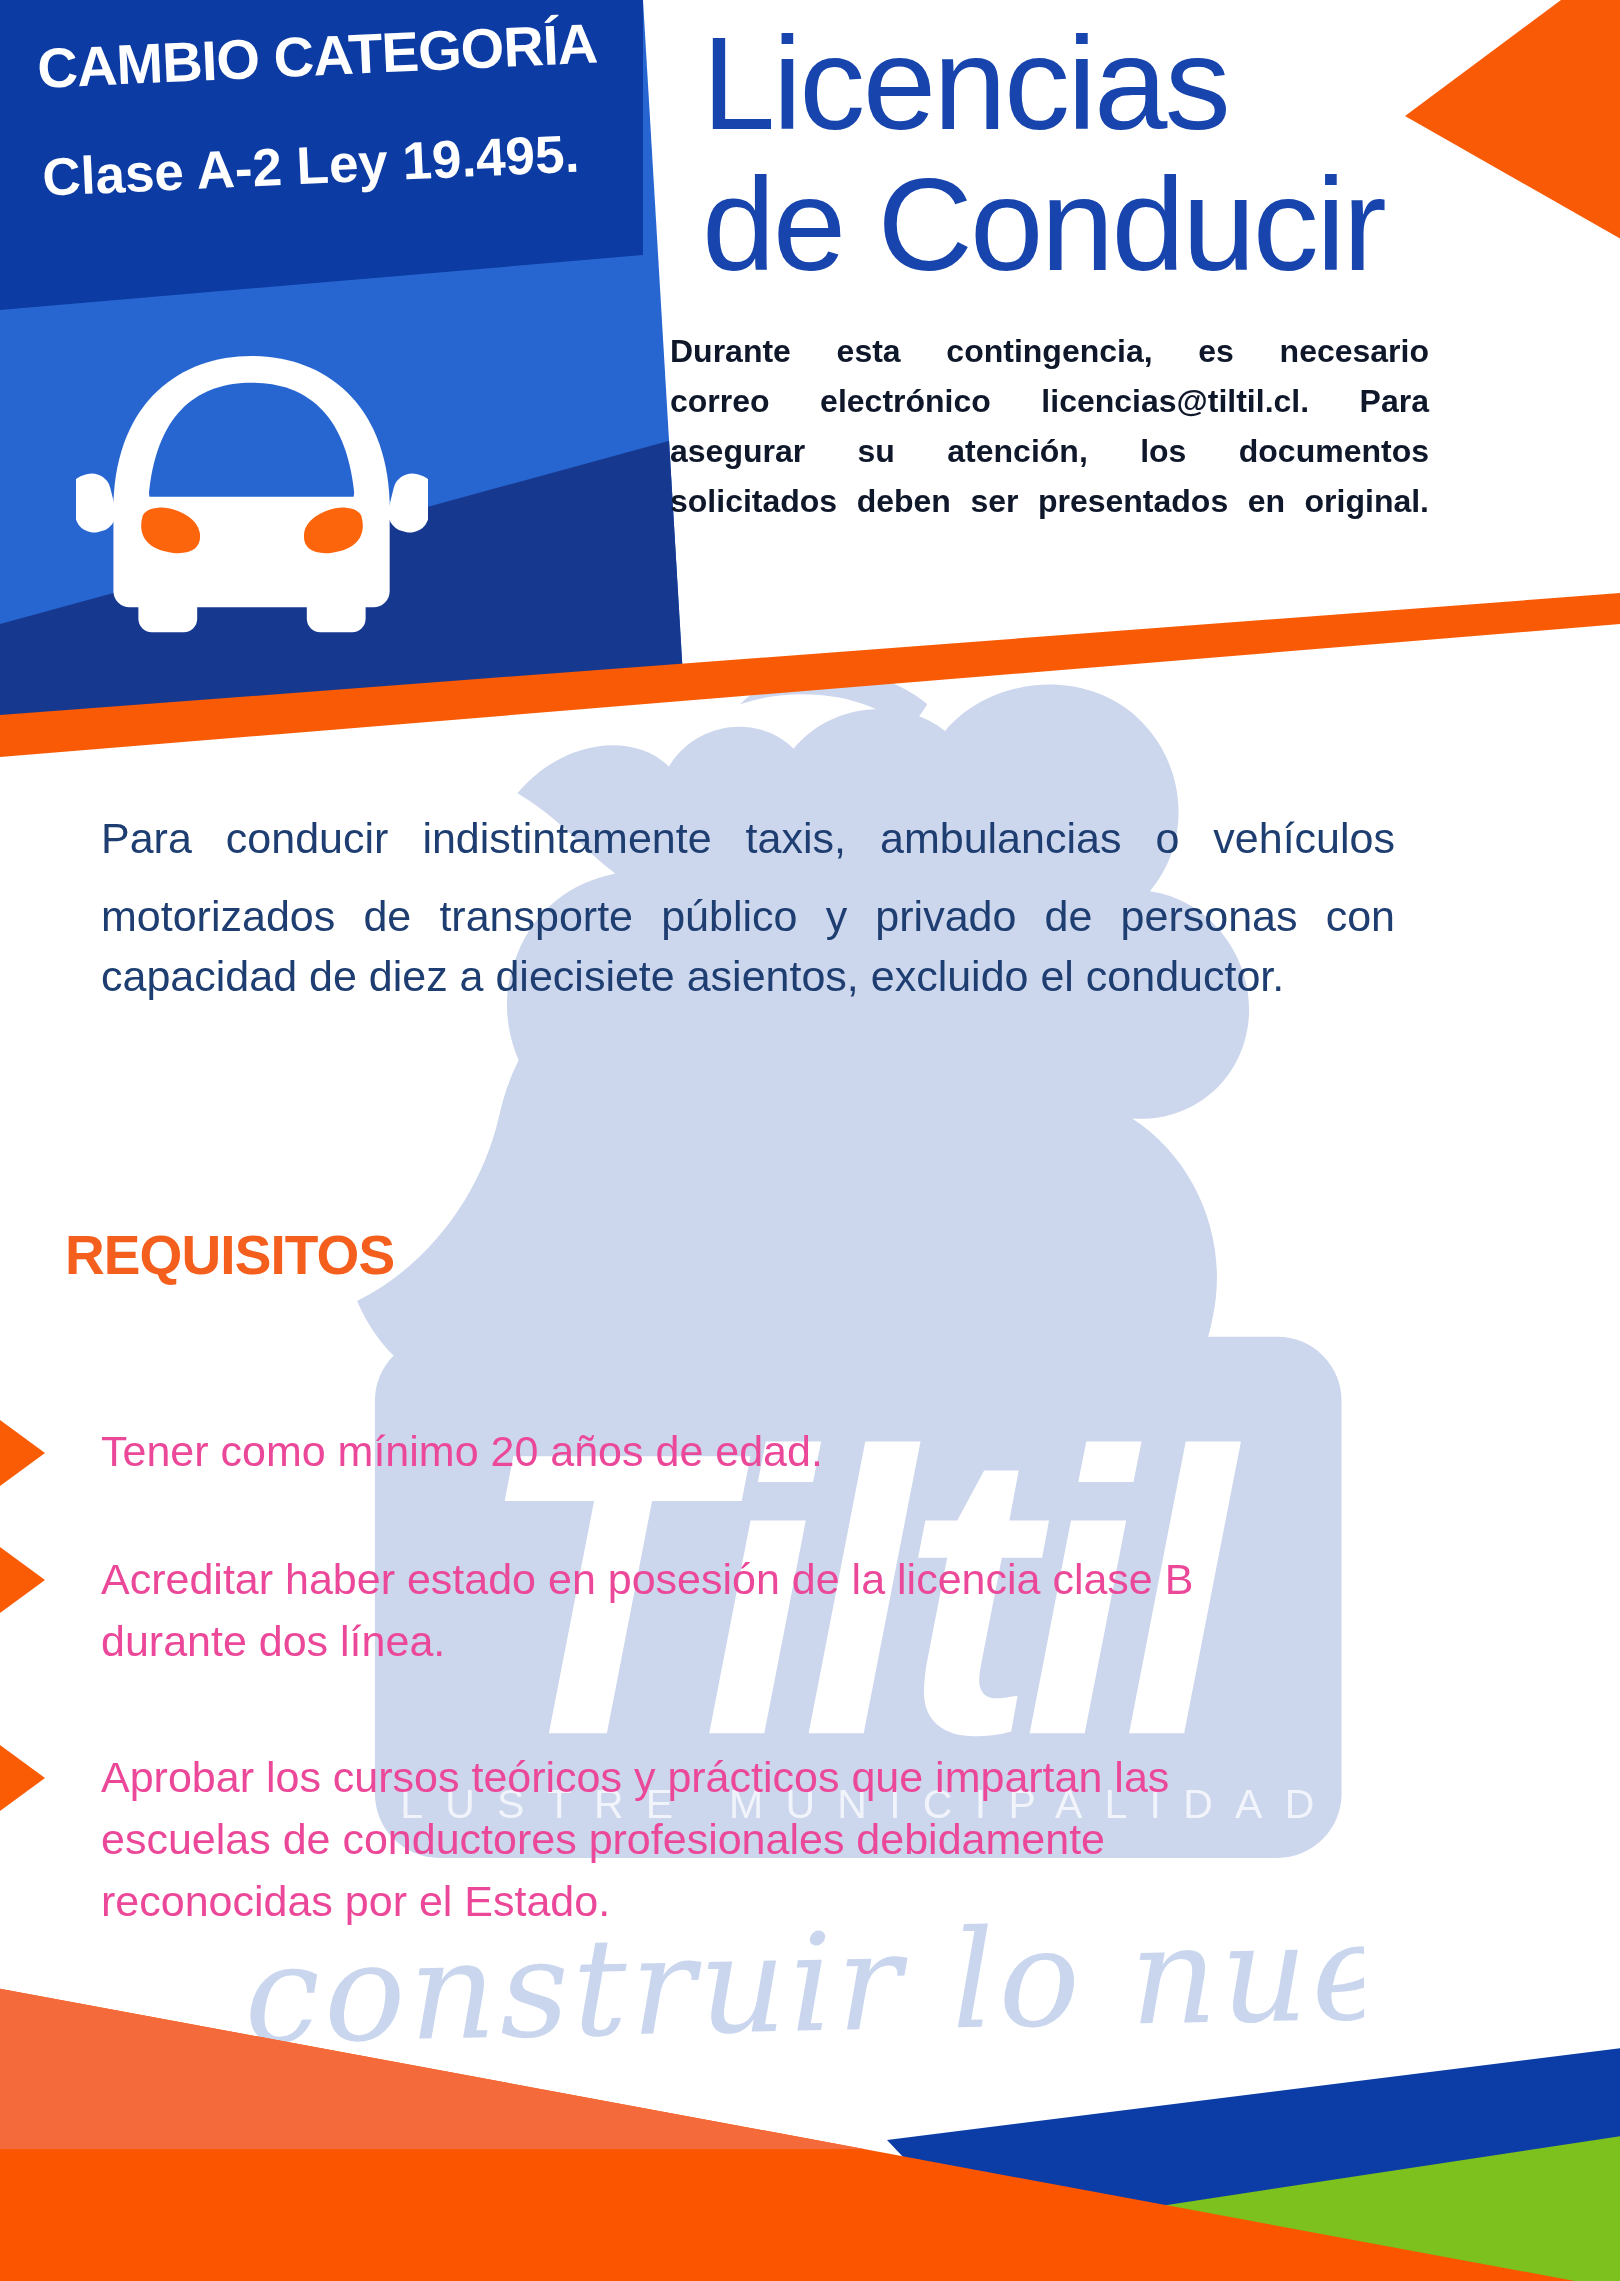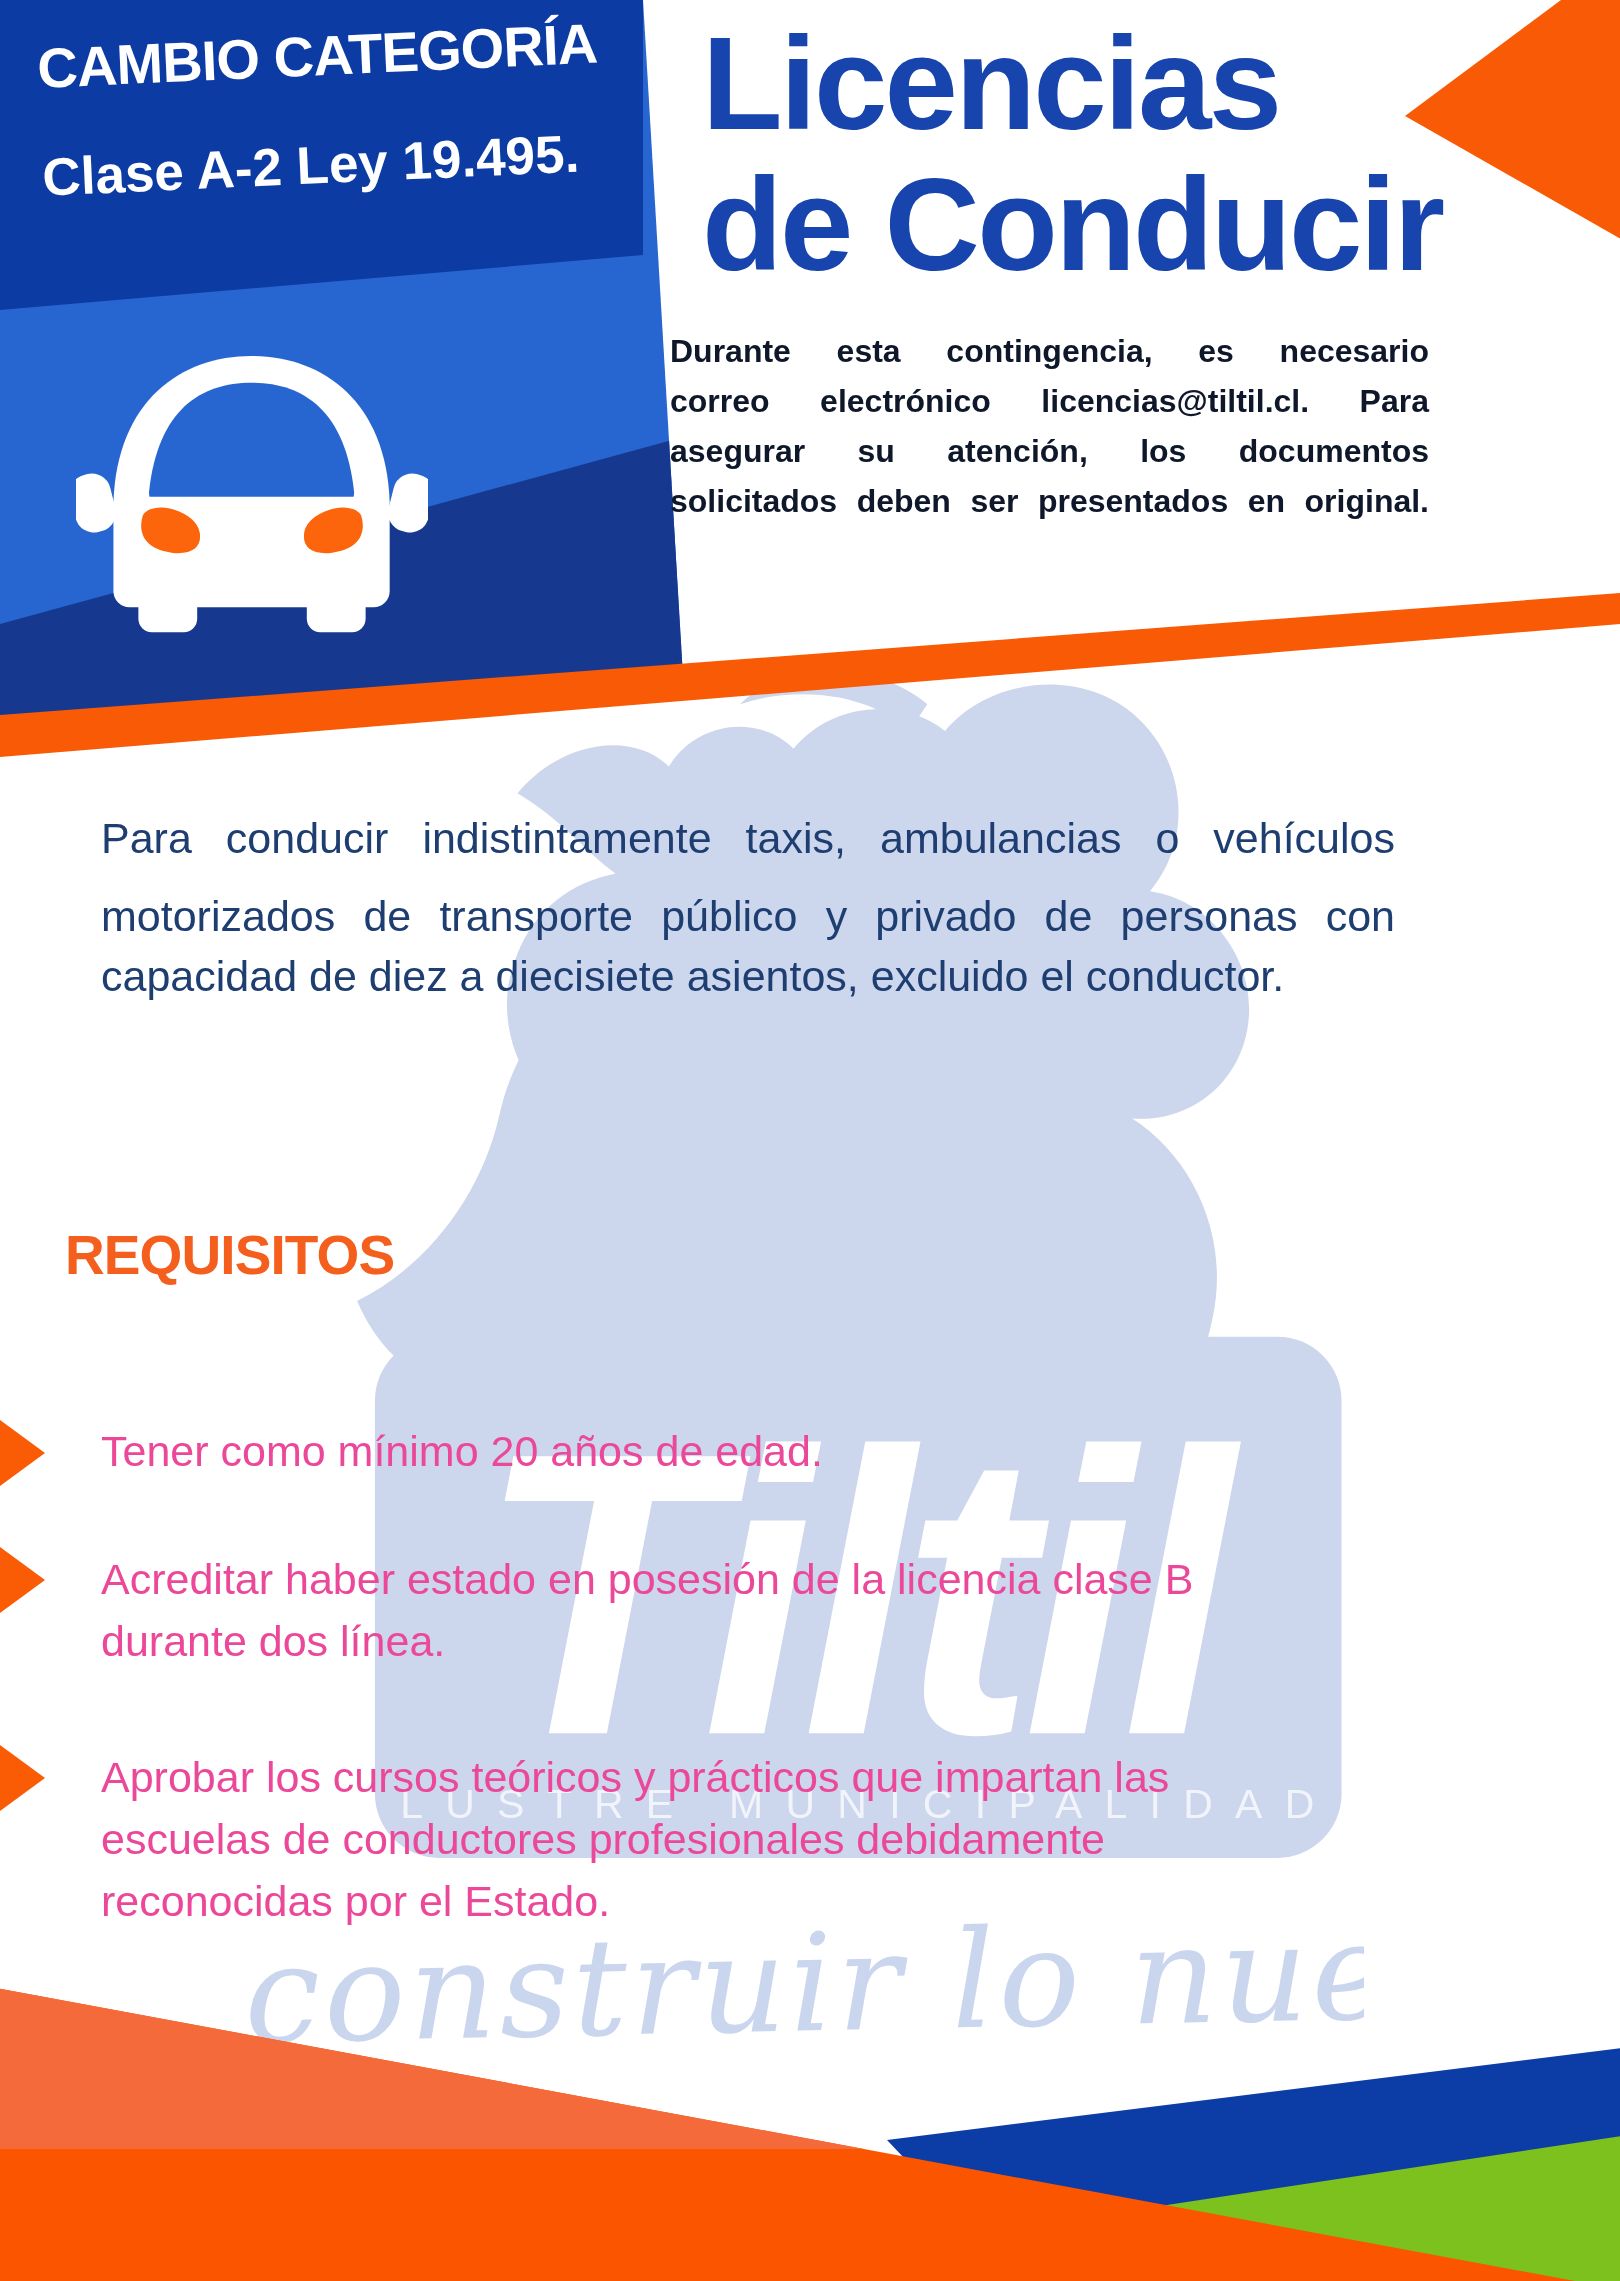--- a/index.html
+++ b/index.html
@@ -27,21 +27,21 @@
   }
   .badge{position:absolute;left:36px;top:36px;transform:rotate(-2.6deg);transform-origin:0 0;color:#ffffff;}
   .badge-l1{font-size:56px;font-weight:700;letter-spacing:-0.9px;white-space:nowrap;}
   .badge-l2{font-size:53px;font-weight:700;margin-top:46px;white-space:nowrap;}
   .car{position:absolute;left:76px;top:331px;}
 
   .orange-stripe{
     left:0;top:0;width:1621px;height:802px;background:#f85a05;z-index:2;
     clip-path:polygon(0px 715px,1621px 593px,1621px 624px,0px 757px);
   }
-  .title{left:702px;top:12.5px;z-index:2;color:#1745ad;font-weight:700;
+  .title{left:702px;top:12.5px;z-index:2;color:#1745ad;font-weight:400;
     font-size:132px;line-height:141px;letter-spacing:-2.7px;white-space:nowrap;}
   .orange-arrow{
     left:0;top:0;width:1621px;height:356px;background:#f85a05;z-index:2;
     clip-path:polygon(1405px 116px,1561px 0px,1621px 0px,1621px 239px);
   }
   .intro{left:670px;top:326px;width:759px;z-index:2;color:#0f172a;font-weight:700;}
   .intro .ln{font-size:32px;height:50px;line-height:50px;text-align:justify;text-align-last:justify;white-space:nowrap;}
 
   
   .bodytxt{color:#1e3e71;z-index:2;font-weight:400;}

